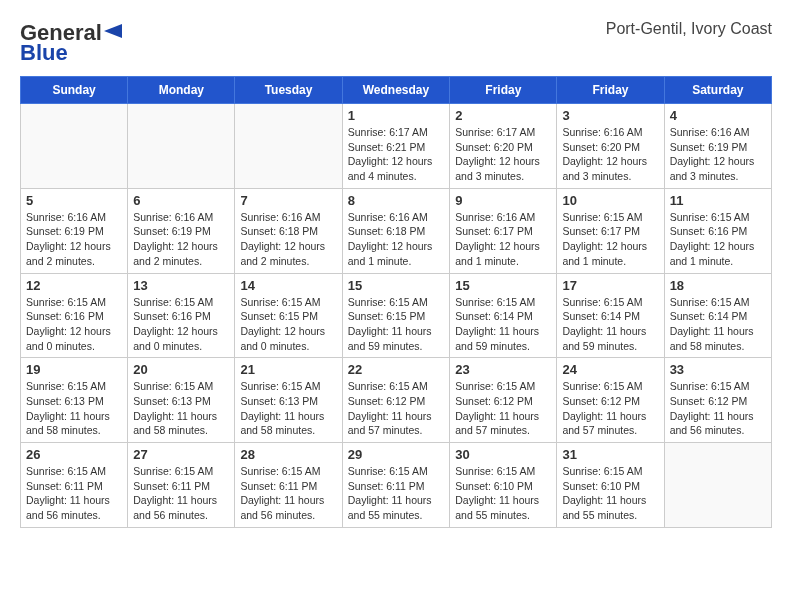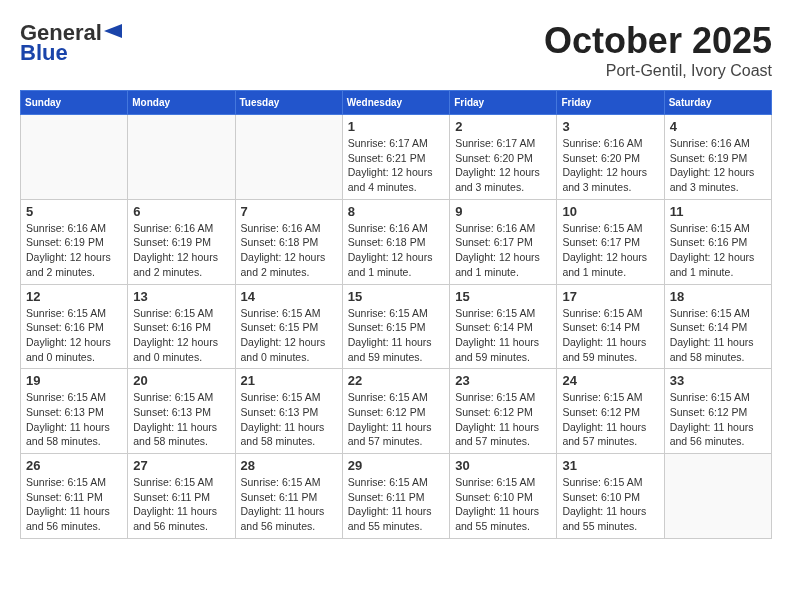--- a/index.html
+++ b/index.html
@@ -35,23 +35,23 @@
       text-align: right;
     }
     .calendar {
       width: 100%;
       border-collapse: collapse;
       border: 1px solid #ccc;
     }
     .calendar th {
       background-color: #2255cc;
       color: #fff;
-      font-size: 10px;
+      font-size: 12px;
       padding: 6px 4px;
-      text-align: left;
+      text-align: center;
       border: 1px solid #4477dd;
       font-weight: bold;
     }
     .calendar td {
       border: 1px solid #ccc;
       vertical-align: top;
       padding: 4px 5px;
       font-size: 10.5px;
       color: #333;
       width: 108px;
@@ -94,21 +94,20 @@
   <div class="logo">
     <div class="logo-row">
       <span class="logo-text-general">General</span>
       <svg width="18" height="18" viewBox="0 0 18 18" style="margin-left:2px;margin-top:-4px;">
         <polygon points="0,9 18,2 18,16" fill="#1a44aa"></polygon>
       </svg>
     </div>
     <span class="logo-text-blue" style="margin-top:-6px;">Blue</span>
   </div>
   <div class="title-area">
-    <div class="month-title">October 2025</div>
     <div class="location-title">Port-Gentil, Ivory Coast</div>
   </div>
 </div>
 
 <table class="calendar">
   <thead>
     <tr>
     <th>Sunday</th>
         <th>Monday</th>
         <th>Tuesday</th>

